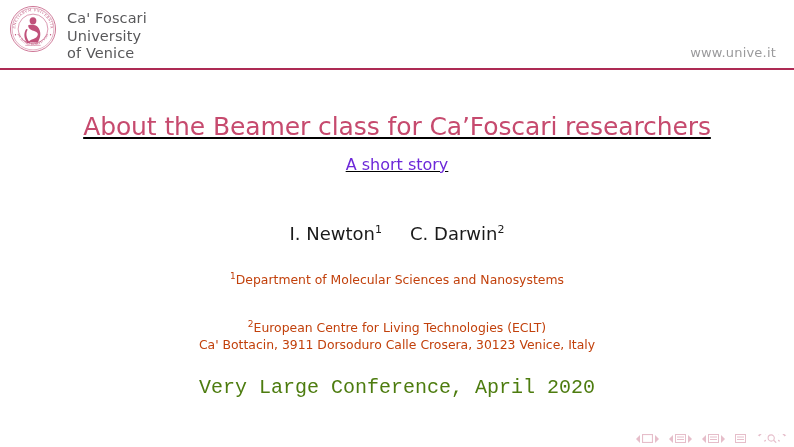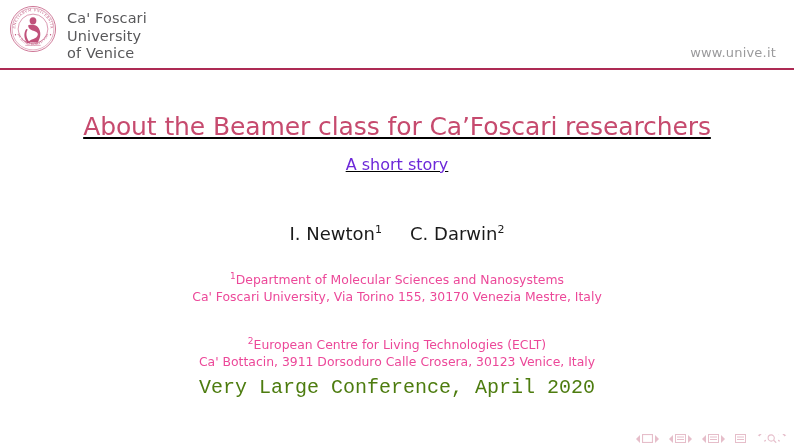--- a/index.html
+++ b/index.html
@@ -133,21 +133,21 @@
   .affils {
     position: absolute;
     left: 0;
     right: 0;
     top: 271px;
     text-align: center;
   }
   .affil {
     font-family: "DejaVu Sans", sans-serif;
     font-size: 12.4px;
-    color: #ec4899;
+    color: #c2410c;
     line-height: 17px;
   }
   .affil + .affil { margin-top: 31px; }
   .affil .org sup {
     font-size: 9px;
     vertical-align: super;
     line-height: 0;
   }
   .affil .addr { display: block; }
 
@@ -243,21 +243,20 @@
   </div>
 
   <div class="authors">
     <span class="author"><span>I. Newton</span><sup>1</sup></span><span class="author"><span>C. Darwin</span><sup>2</sup></span>
   </div>
 
   <div class="affils">
 
     <div class="affil">
       <span class="org"><sup>1</sup><span>Department of Molecular Sciences and Nanosystems</span></span>
-      <span class="addr">Ca' Foscari University, Via Torino 155, 30170 Venezia Mestre, Italy</span>
     </div>
 
     <div class="affil">
       <span class="org"><sup>2</sup><span>European Centre for Living Technologies (ECLT)</span></span>
       <span class="addr">Ca' Bottacin, 3911 Dorsoduro Calle Crosera, 30123 Venice, Italy</span>
     </div>
   </div>
 
   <div class="date">Very Large Conference, April 2020</div>
 

